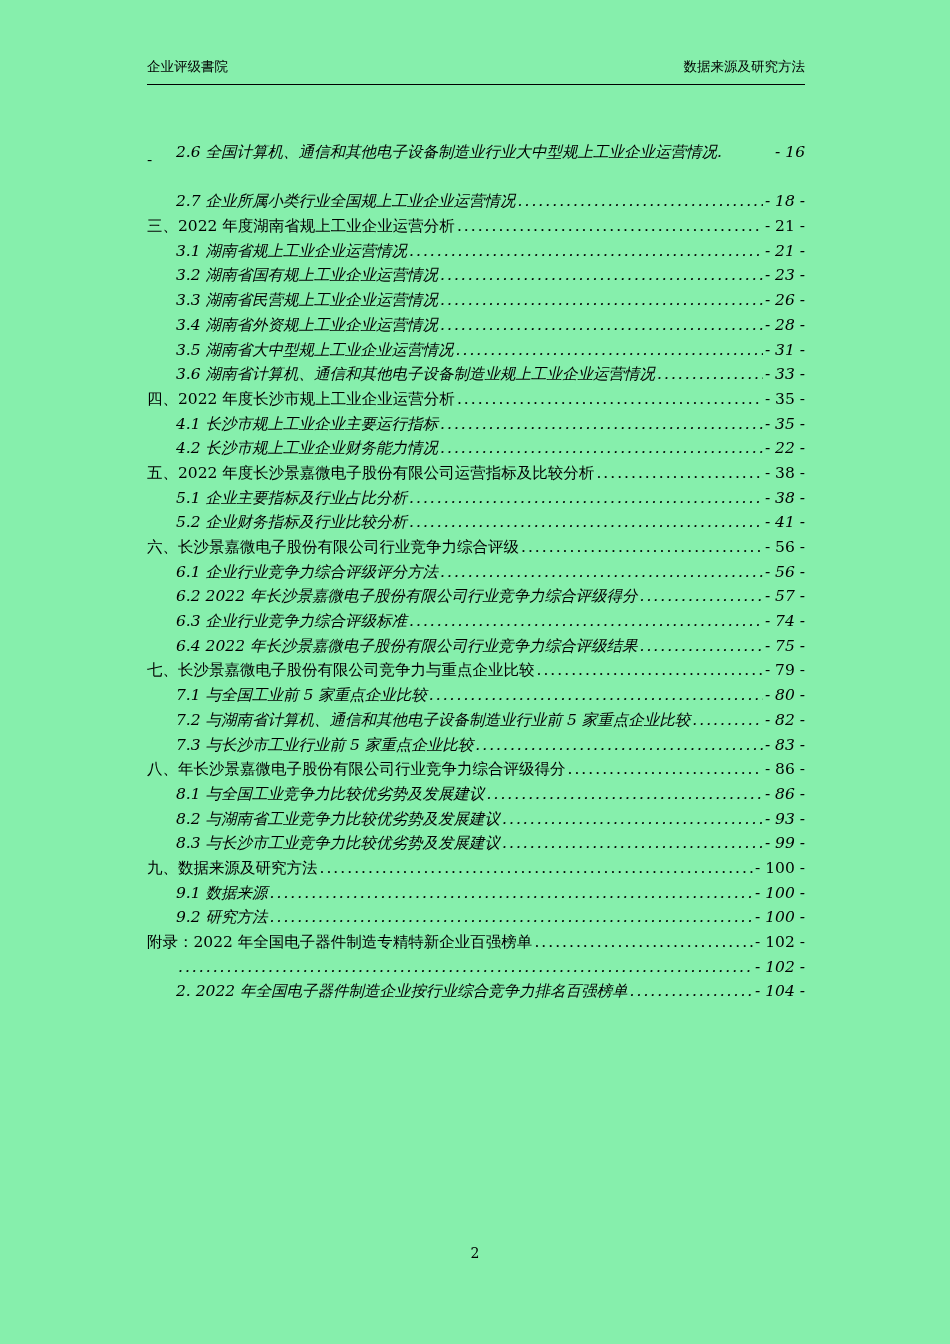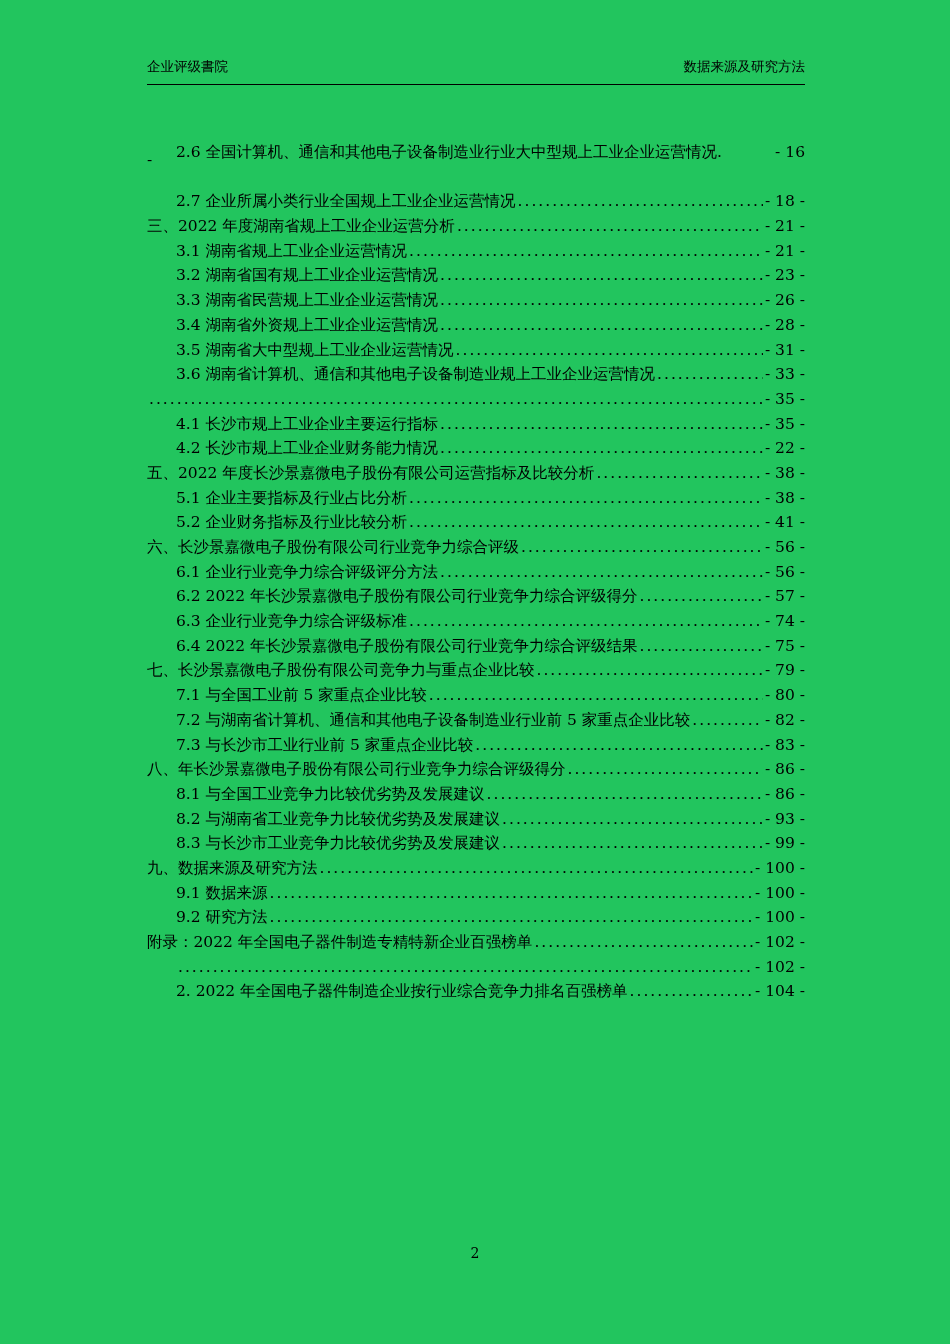--- a/index.html
+++ b/index.html
@@ -11,21 +11,21 @@
     height: 1344px;
     background: #ffffff;
     color: #000000;
     font-family: "DejaVu Serif", "Liberation Serif", serif;
     overflow: hidden;
   }
   .page {
     position: relative;
     width: 950px;
     height: 1344px;
-    background: #22c55e;
+    background: #86efac;
   }
   .header {
     position: absolute;
     left: 147px;
     right: 145px;
     top: 58px;
     display: flex;
     justify-content: space-between;
     align-items: flex-end;
     font-size: 13.5px;
@@ -41,20 +41,21 @@
   .toc-row {
     display: flex;
     align-items: baseline;
     height: 24.7px;
     font-size: 15.5px;
     line-height: 24.7px;
     white-space: nowrap;
   }
   .toc-row.indent-1 {
     padding-left: 29px;
+    font-style: italic;
   }
   .toc-text {
     flex: 0 0 auto;
   }
   .toc-dots {
     flex: 1 1 0;
     min-width: 0;
     overflow: hidden;
     white-space: nowrap;
     letter-spacing: 2px;
@@ -129,20 +130,21 @@
       <span class="toc-text">3.5 湖南省大中型规上工业企业运营情况</span>
       <span class="toc-dots">............................................................................................................................................................................................................................</span>
       <span class="toc-page">- 31 -</span>
     </div>
       <div class="toc-row indent-1">
       <span class="toc-text">3.6 湖南省计算机、通信和其他电子设备制造业规上工业企业运营情况</span>
       <span class="toc-dots">............................................................................................................................................................................................................................</span>
       <span class="toc-page">- 33 -</span>
     </div>
       <div class="toc-row indent-0">
+      <span class="toc-text">四、2022 年度长沙市规上工业企业运营分析</span>
       <span class="toc-dots">............................................................................................................................................................................................................................</span>
       <span class="toc-page">- 35 -</span>
     </div>
       <div class="toc-row indent-1">
       <span class="toc-text">4.1 长沙市规上工业企业主要运行指标</span>
       <span class="toc-dots">............................................................................................................................................................................................................................</span>
       <span class="toc-page">- 35 -</span>
     </div>
       <div class="toc-row indent-1">
       <span class="toc-text">4.2 长沙市规上工业企业财务能力情况</span>

